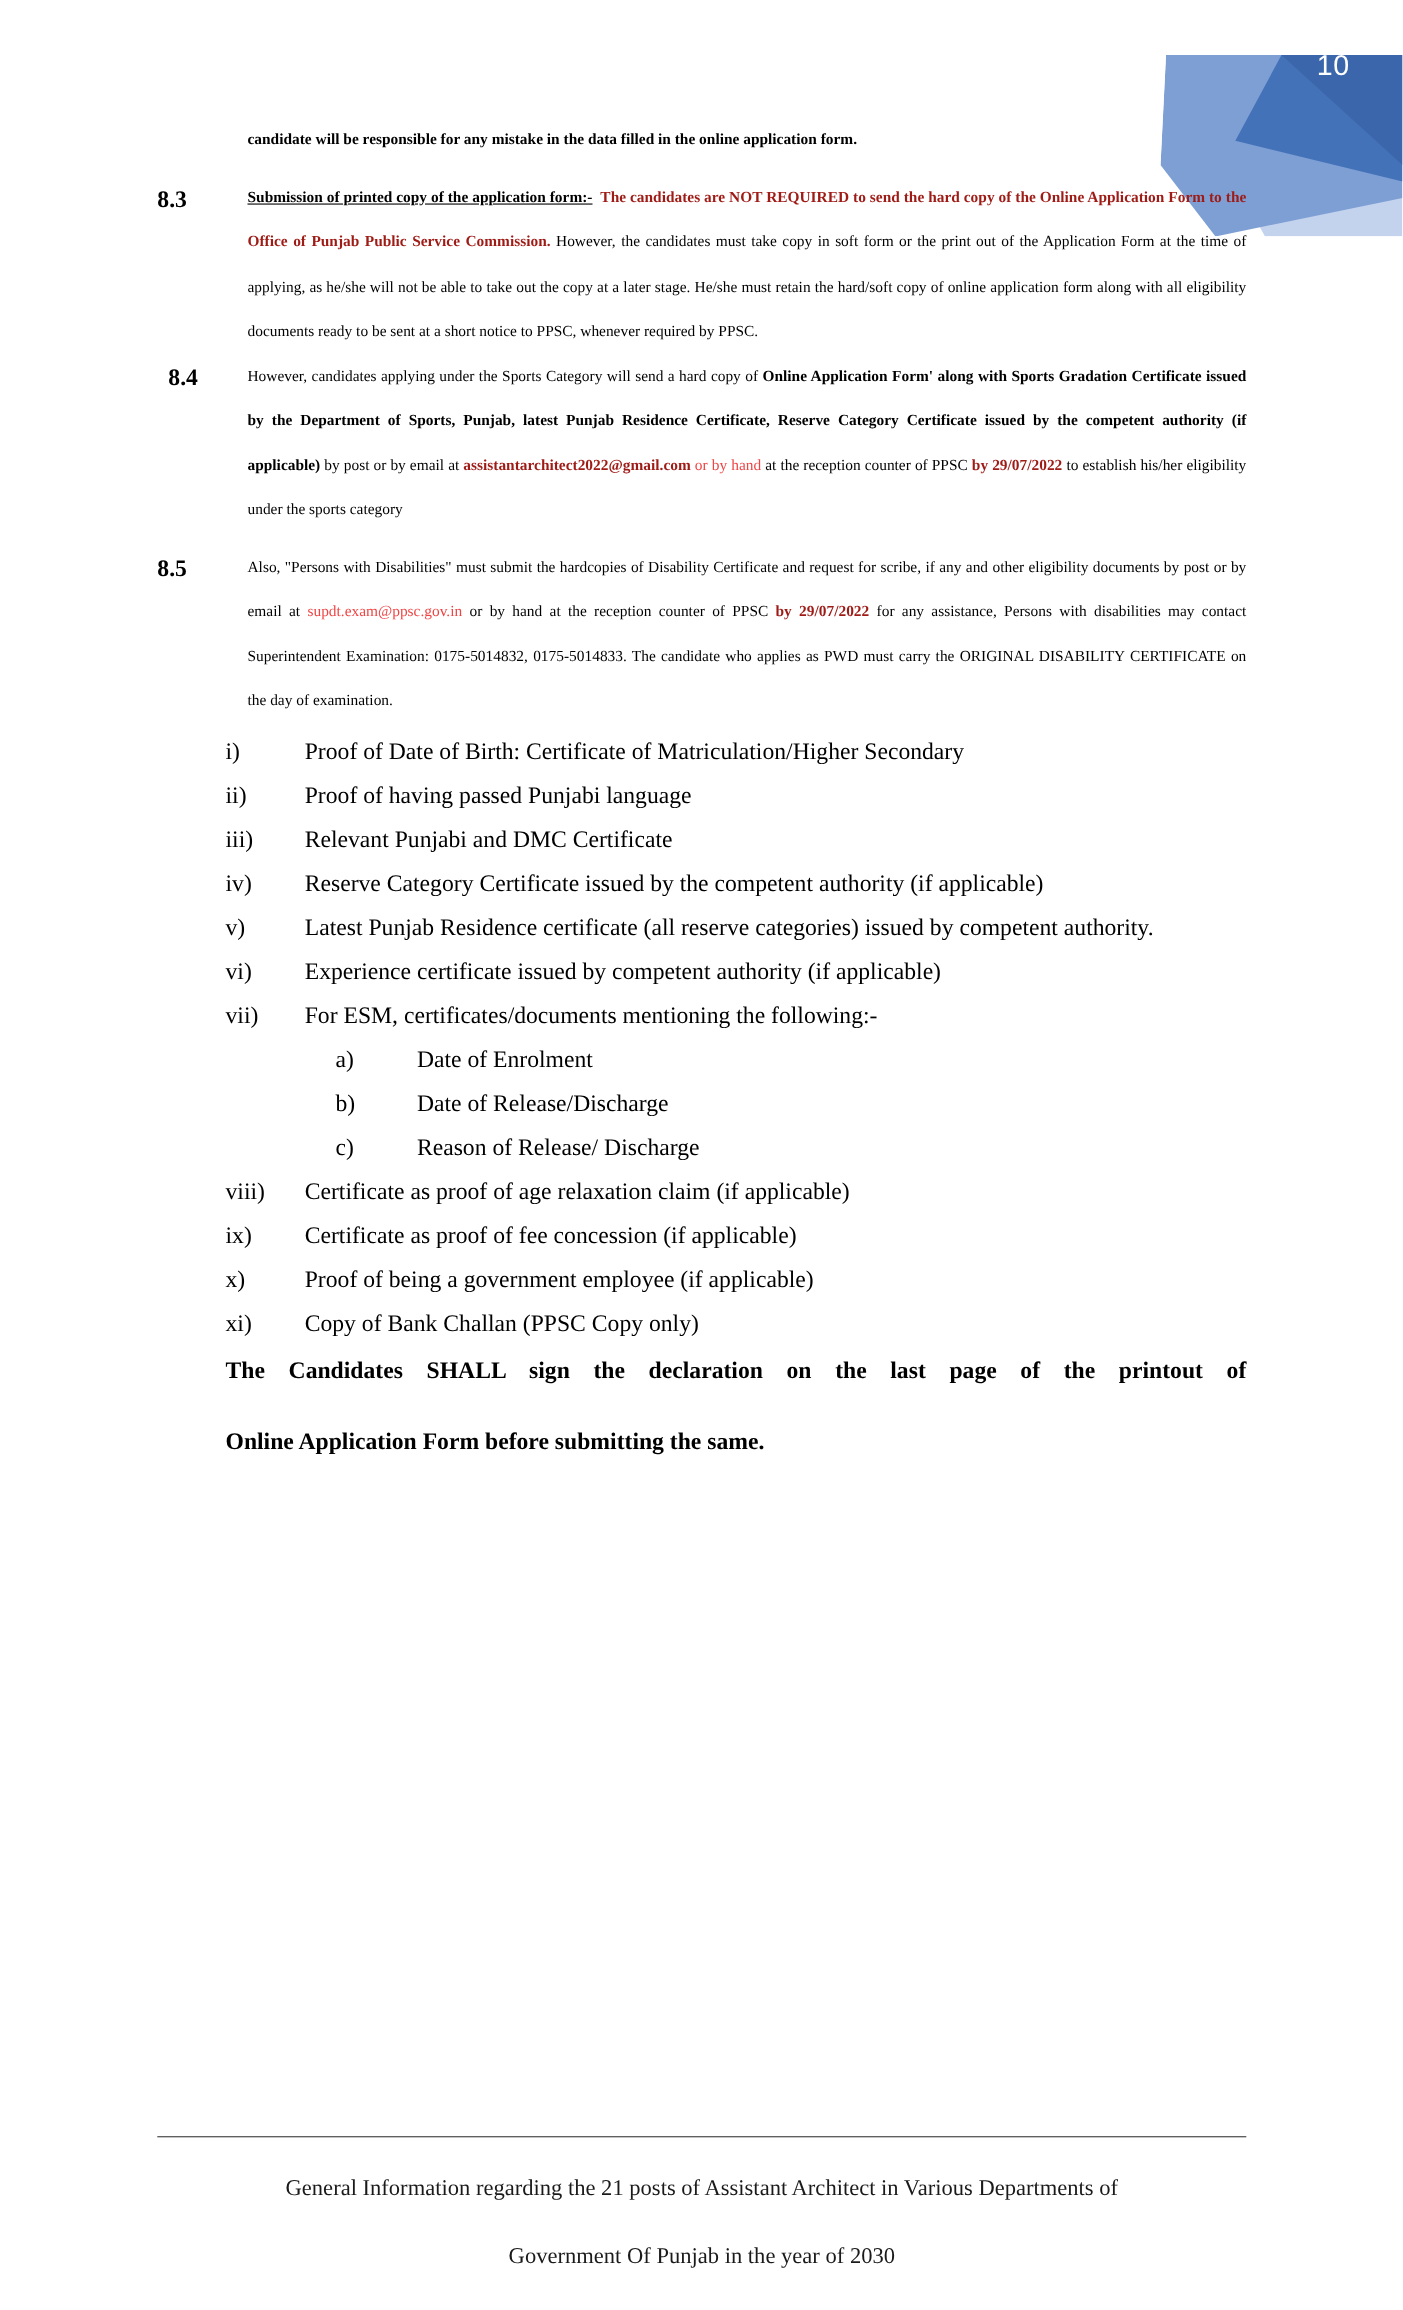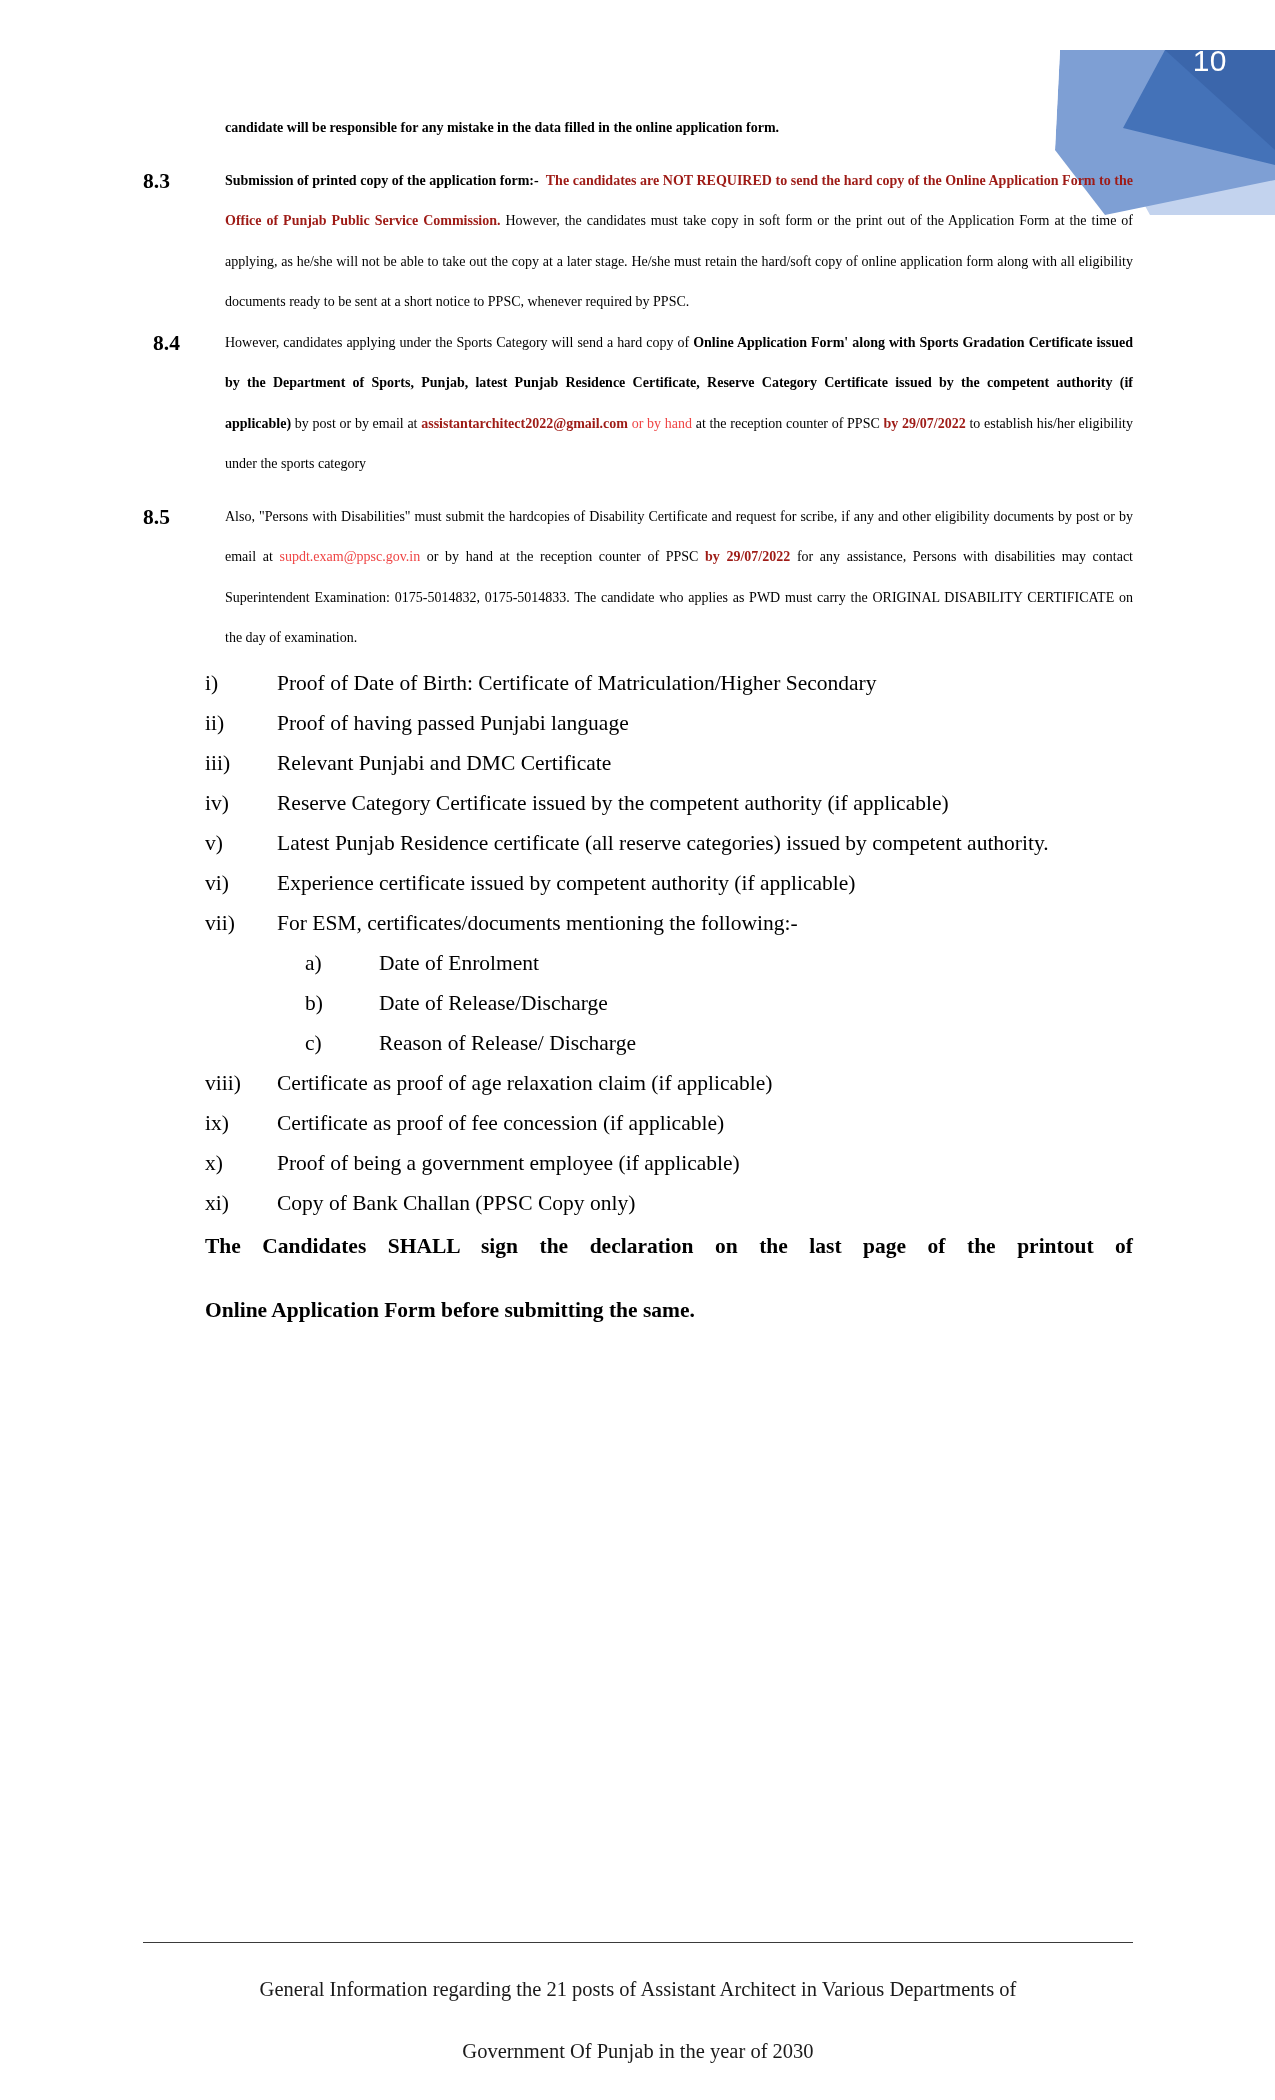--- a/index.html
+++ b/index.html
@@ -25,21 +25,21 @@
     height: 215px;
     overflow: hidden;
     pointer-events: none;
   }
   .corner-deco svg { display: block; }
   .page-number {
     position: absolute;
     top: 44px;
     right: 48px;
     font-family: "Liberation Sans", "DejaVu Sans", sans-serif;
-    font-size: 30px;
+    font-size: 26px;
     color: #ffffff;
     letter-spacing: 0.5px;
     z-index: 5;
   }
 
   
   .page {
     position: absolute;
     left: 0;
     top: 0;
@@ -74,21 +74,21 @@
   }
 
   
   .num-w-83 { width: 82px; }
   .num-w-84 { width: 72px; padding-left: 10px;}
   .num-w-85 { width: 82px; }
   .num-w-86 { width: 82px; }
 
   
   .b        { font-weight: bold; }
-  .u        { }
+  .u        { text-decoration: underline; }
   .i        { font-style: italic; }
   .red-dark { color: #9e1b16; }
   .red-brt  { color: #ef4444; }
 
   
   .roman-list {
     margin-top: 4px;
     padding-left: 62px;
   }
   .roman-item {

